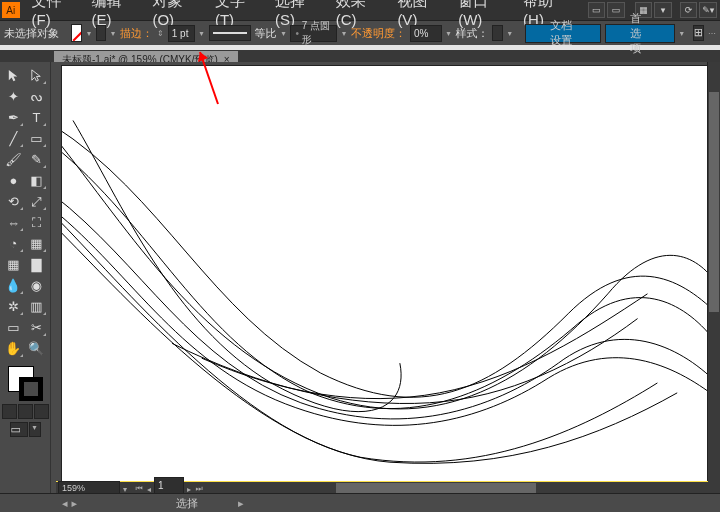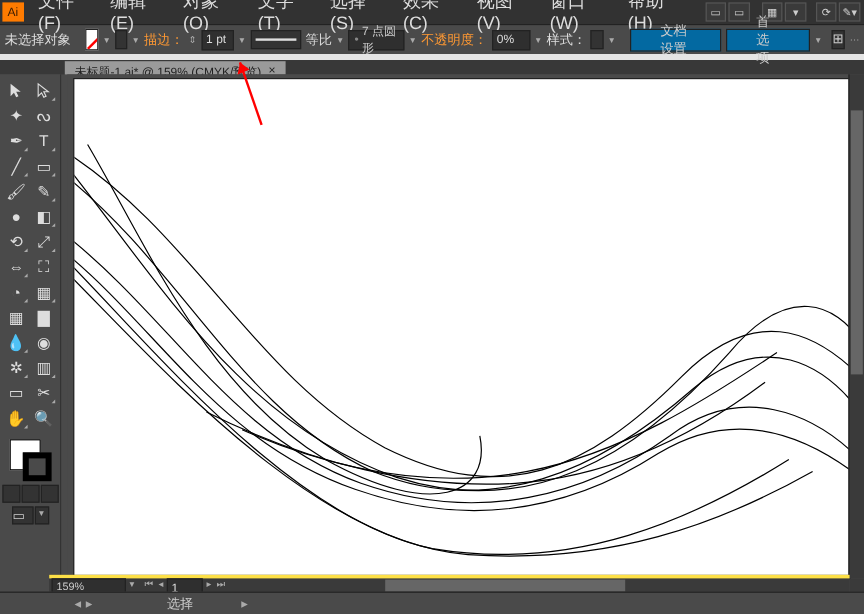--- a/index.html
+++ b/index.html
@@ -35,27 +35,27 @@
 .fillsq{position:absolute;left:3px;top:3px;width:24px;height:24px;background:#fff;border:1px solid #000}
 .strokesq{position:absolute;left:14px;top:14px;width:24px;height:24px;background:#4a4a4a;border:5px solid #000;box-sizing:border-box}
 .tinyrow{display:flex;gap:1px;margin-top:1px}
 .tiny{width:13px;height:13px;border:1px solid #222;background:#333}
 .canvas-wrap{position:absolute;left:56px;top:0;right:12px;bottom:12px;background:#4a4a4a}
 .canvas{position:absolute;left:6px;top:4px;right:0;bottom:0;background:#fff;box-shadow:0 0 0 1px #222}
 .canvas svg{width:100%;height:100%}
 .arrow{position:absolute;left:196px;top:48px;width:26px;height:60px;pointer-events:none;z-index:50}
 .vscroll{position:absolute;right:0;top:0;width:12px;bottom:12px;background:#3a3a3a;border-left:1px solid #222}
 .vthumb{position:absolute;left:1px;right:1px;top:30px;height:220px;background:#666}
-.hscroll{position:absolute;left:41px;right:12px;bottom:0;height:12px;background:#3a3a3a;border-top:3px solid #fde047;display:flex;align-items:flex-start}
+.hscroll{position:absolute;left:56px;right:12px;bottom:0;height:12px;background:#3a3a3a;border-top:1px solid #fde047;display:flex;align-items:flex-end}
 .hthumb{position:absolute;left:280px;width:200px;top:1px;bottom:1px;background:#666}
 .zoom{width:54px;height:11px;background:#2f2f2f;border:1px solid #222;font-size:9px;display:flex;align-items:center;padding:0 3px;margin-left:2px}
 .corner{position:absolute;right:0;bottom:0;width:12px;height:12px;background:#3a3a3a}
 .statusbar{position:absolute;left:0;right:0;bottom:0;height:18px;background:#4a4a4a;border-top:1px solid #222;display:flex;align-items:center;padding-left:60px;color:#ccc;font-size:11px}
 .statusbar .sarrow{margin:0 2px;color:#aaa}
-.statusbar .ssel{margin-left:60px}
+.statusbar .ssel{margin-left:97px}
 </style>
 </head>
 <body>
 
 <div class="menubar">
   <div class="ai-logo">Ai</div>
   <div class="menu-item">文件(F)</div>
   <div class="menu-item">编辑(E)</div>
   <div class="menu-item">对象(O)</div>
   <div class="menu-item">文字(T)</div>

